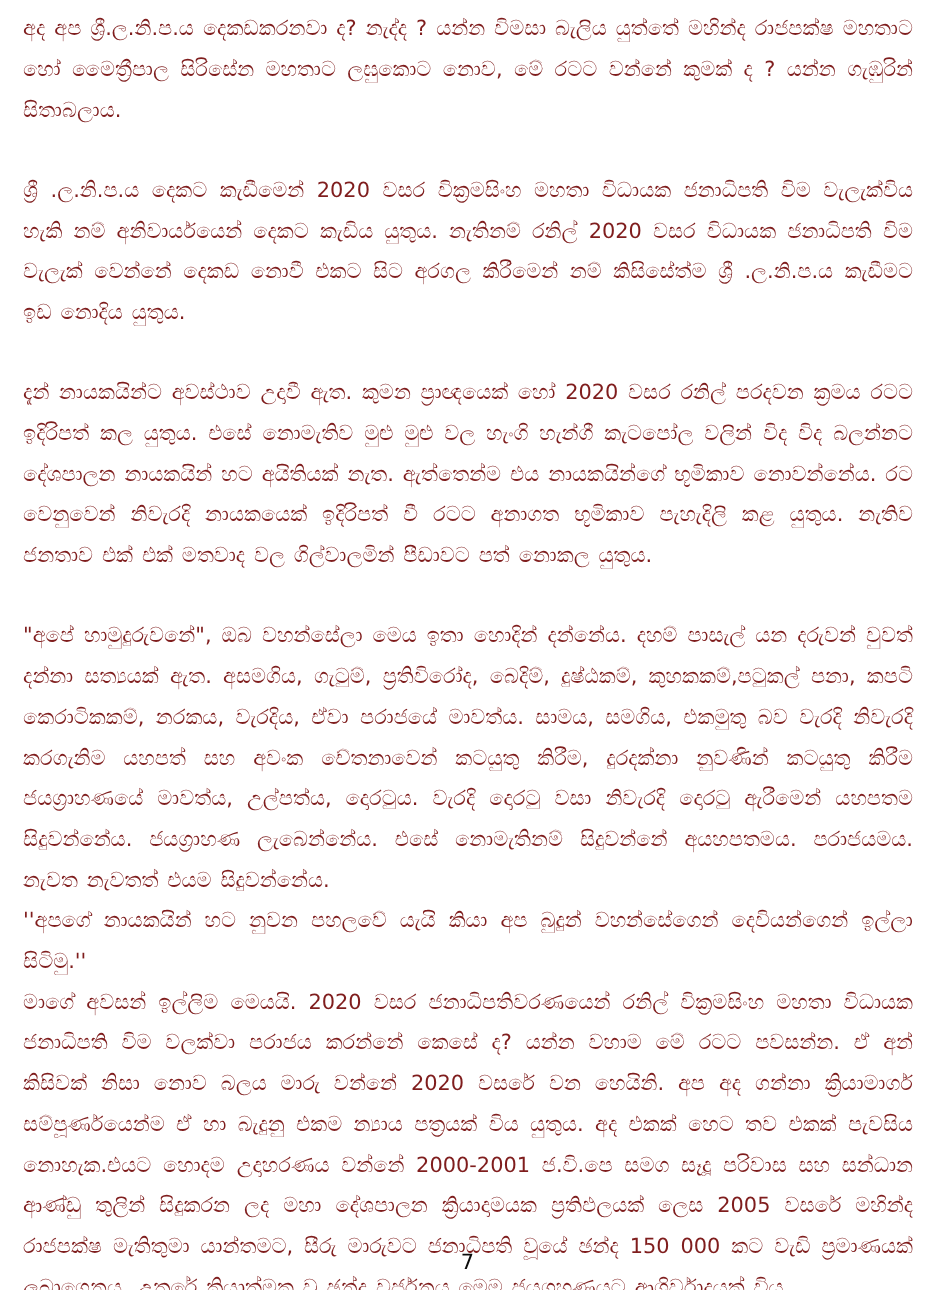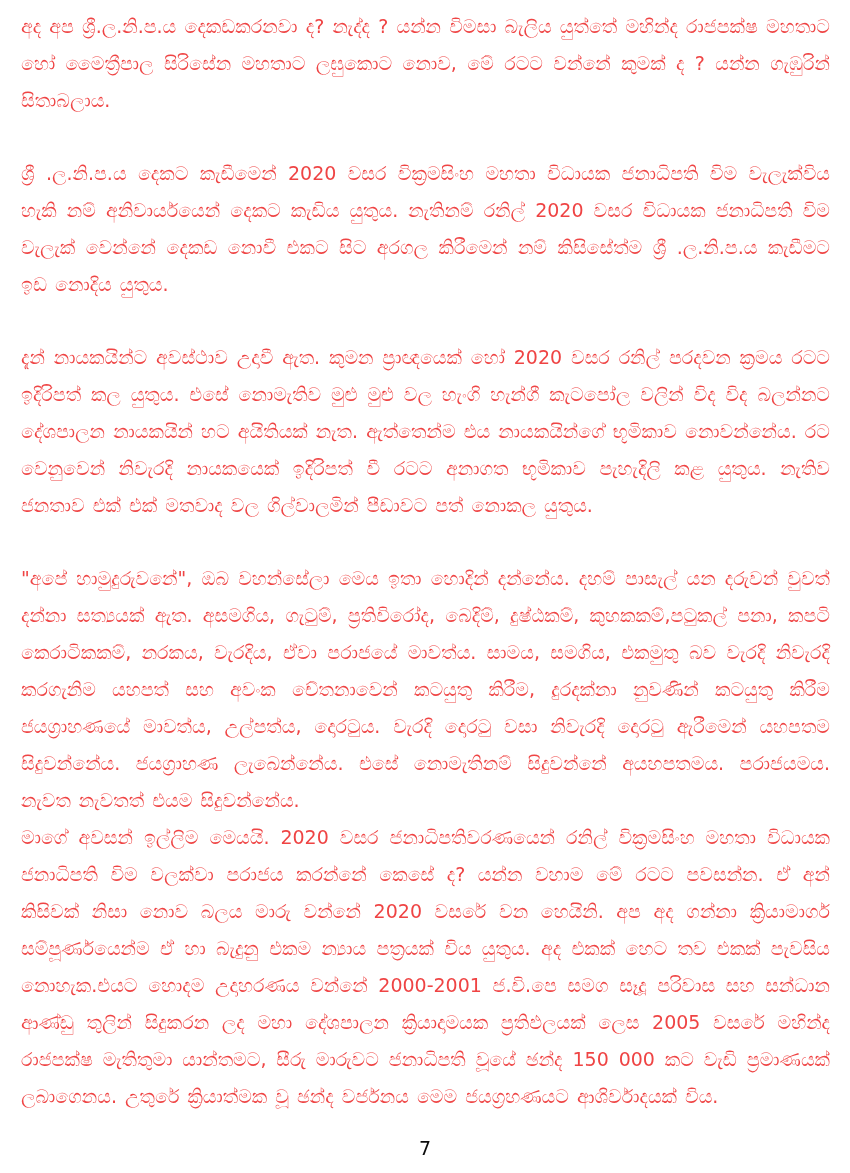--- a/index.html
+++ b/index.html
@@ -21,21 +21,21 @@
     width: 850px;
     height: 1173px;
     background: #ffffff;
     box-sizing: border-box;
     padding: 8px 20px 0 21px;
   }
   .para {
     margin: 0 0 36px 0;
     font-size: 19px;
     line-height: 37px;
-    color: #ef4444;
+    color: #7f1d1d;
     text-align: justify;
     text-justify: inter-word;
     word-spacing: 2px;
     -webkit-font-smoothing: antialiased;
   }
   .para.tight {
     margin-bottom: 0;
   }
   .page-number {
     position: absolute;
@@ -53,18 +53,19 @@
 <div class="page">
 
   <p class="para">අද අප ශ්‍රී.ල.නි.ප.ය දෙකඩකරනවා ද? නැද්ද ? යන්න විමසා බැලිය යුත්තේ මහින්ද රාජපක්ෂ මහතාට හෝ මෛත්‍රීපාල සිරිසේන මහතාට ලඝුකොට නොව, මේ රටට වන්නේ කුමක් ද ? යන්න ගැඹුරින් සිතාබලාය.</p>
 
   <p class="para">ශ්‍රී .ල.නි.ප.ය දෙකට කැඩීමෙන් 2020 වසර වික්‍රමසිංහ මහතා විධායක ජනාධිපති විම වැලැක්විය හැකි නම් අනිවාර්යයෙන් දෙකට කැඩිය යුතුය. නැතිනම් රනිල් 2020 වසර විධායක ජනාධිපති විම වැලැක් වෙන්නේ දෙකඩ නොවී එකට සිට අරගල කිරීමෙන් නම් කිසිසේත්ම ශ්‍රී .ල.නි.ප.ය කැඩීමට ඉඩ නොදිය යුතුය.</p>
 
   <p class="para">දැන් නායකයින්ට අවස්ථාව උදාවී ඇත. කුමන ප්‍රාඥයෙක් හෝ 2020 වසර රනිල් පරදවන ක්‍රමය රටට ඉදිරිපත් කල යුතුය. එසේ නොමැතිව මුළු මුළු වල හැංගි හැන්ගී කැටපෝල වලින් විද විද බලන්නට දේශපාලන නායකයින් හට අයිතියක් නැත. ඇත්තෙන්ම එය නායකයින්ගේ භූමිකාව නොවන්නේය. රට වෙනුවෙන් නිවැරදි නායකයෙක් ඉදිරිපත් වී රටට අනාගත භූමිකාව පැහැදිලි කළ යුතුය. නැතිව ජනතාව එක් එක් මතවාද වල  ගිල්වාලමින් පීඩාවට පත් නොකල යුතුය.</p>
 
   <p class="para tight">"අපේ හාමුදුරුවනේ", ඔබ වහන්සේලා මෙය ඉතා හොදින් දන්නේය. දහම් පාසැල් යන දරුවන් වුවත් දන්නා සත්‍යයක් ඇත. අසමගිය, ගැටුම්, ප්‍රතිවිරෝද, බෙදිම්, දුෂ්ඨකම්, කුහකකම්,පටුකල් පනා, කපටි කෙරාටිකකම්, නරකය, වැරදිය, ඒවා පරාජයේ මාවත්ය. සාමය, සමගිය, එකමුතු බව වැරදි නිවැරදි කරගැනිම යහපත් සහ අවංක චේතනාවෙන් කටයුතු කිරීම, දුරදක්නා නුවණින් කටයුතු කිරීම ජයග්‍රාහණයේ මාවත්ය, උල්පත්ය, දොරටුය. වැරදි දොරටු වසා නිවැරදි දොරටු ඇරීමෙන් යහපතම සිදුවන්නේය. ජයග්‍රාහණ ලැබෙන්නේය. එසේ නොමැතිනම් සිදුවන්නේ අයහපතමය. පරාජයමය. නැවත නැවතත් එයම සිදුවන්නේය.</p>
 
+  <p class="para tight">''අපගේ නායකයින් හට නුවන පහලවේ යැයි කියා අප බුදුන් වහන්සේගෙන් දෙවියන්ගෙන් ඉල්ලා සිටිමු.''</p>
 
   <p class="para">මාගේ අවසන් ඉල්ලිම මෙයයි. 2020 වසර ජනාධිපතිවරණයෙන් රනිල් වික්‍රමසිංහ මහතා විධායක ජනාධිපති විම වලක්වා පරාජය කරන්නේ කෙසේ ද? යන්න වහාම මේ රටට පවසන්න. ඒ අන් කිසිවක් නිසා නොව බලය මාරු වන්නේ 2020 වසරේ වන හෙයිනි. අප අද ගන්නා ක්‍රියාමාර්ග සම්පූර්ණයෙන්ම ඒ හා බැදුනු එකම න්‍යාය පත්‍රයක් විය යුතුය. අද එකක් හෙට තව එකක් පැවසිය නොහැක.එයට හොදම උදාහරණය වන්නේ 2000-2001 ජ.වි.පෙ සමග සෑදූ පරිවාස සහ සන්ධාන ආණ්ඩු තුලින් සිදුකරන ලද මහා දේශපාලන ක්‍රියාදාමයක ප්‍රතිඵලයක් ලෙස 2005 වසරේ මහින්ද රාජපක්ෂ මැතිතුමා යාන්තමට, සීරු මාරුවට ජනාධිපති වූයේ ඡන්ද 150 000 කට වැඩි ප්‍රමාණයක් ලබාගෙනය. උතුරේ ක්‍රියාත්මක වූ ඡන්ද වර්ජනය මෙම ජයග්‍රහණයට ආශිර්වාදයක් විය.</p>
 
   <div class="page-number">7</div>
 
 </div>
 
 </body></html>

